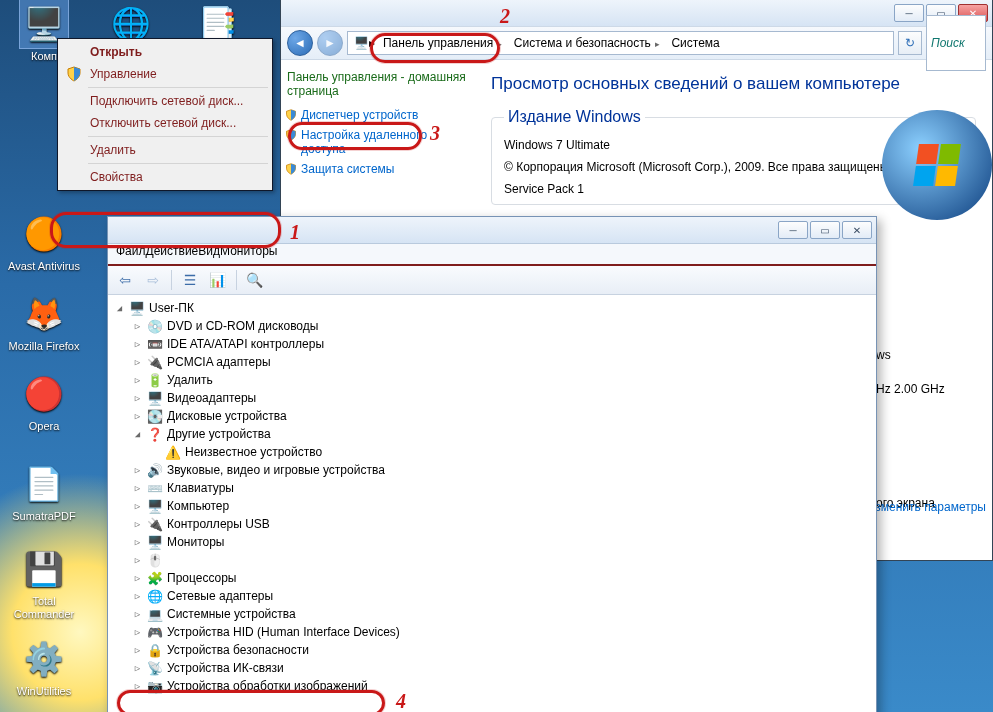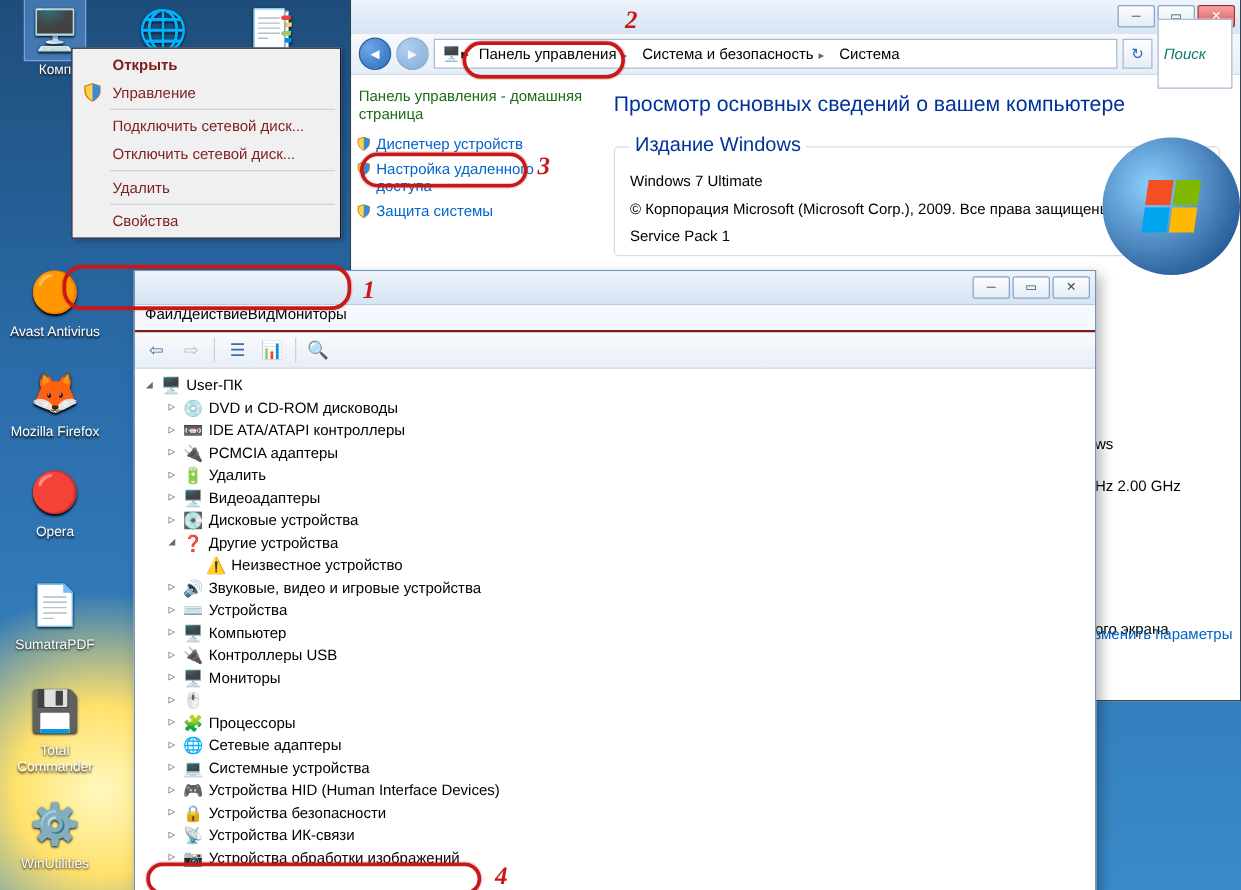--- a/index.html
+++ b/index.html
@@ -265,21 +265,21 @@
         <span>Неизвестное устройство</span>
       </div>
       <div class="node indent1">
         <span class="exp">▷</span>
         <span class="nicon">🔊</span>
         <span>Звуковые, видео и игровые устройства</span>
       </div>
       <div class="node indent1">
         <span class="exp">▷</span>
         <span class="nicon">⌨️</span>
-        <span>Устройства</span>
+        <span>Клавиатуры</span>
       </div>
       <div class="node indent1">
         <span class="exp">▷</span>
         <span class="nicon">🖥️</span>
         <span>Компьютер</span>
       </div>
       <div class="node indent1">
         <span class="exp">▷</span>
         <span class="nicon">🔌</span>
         <span>Контроллеры USB</span>

